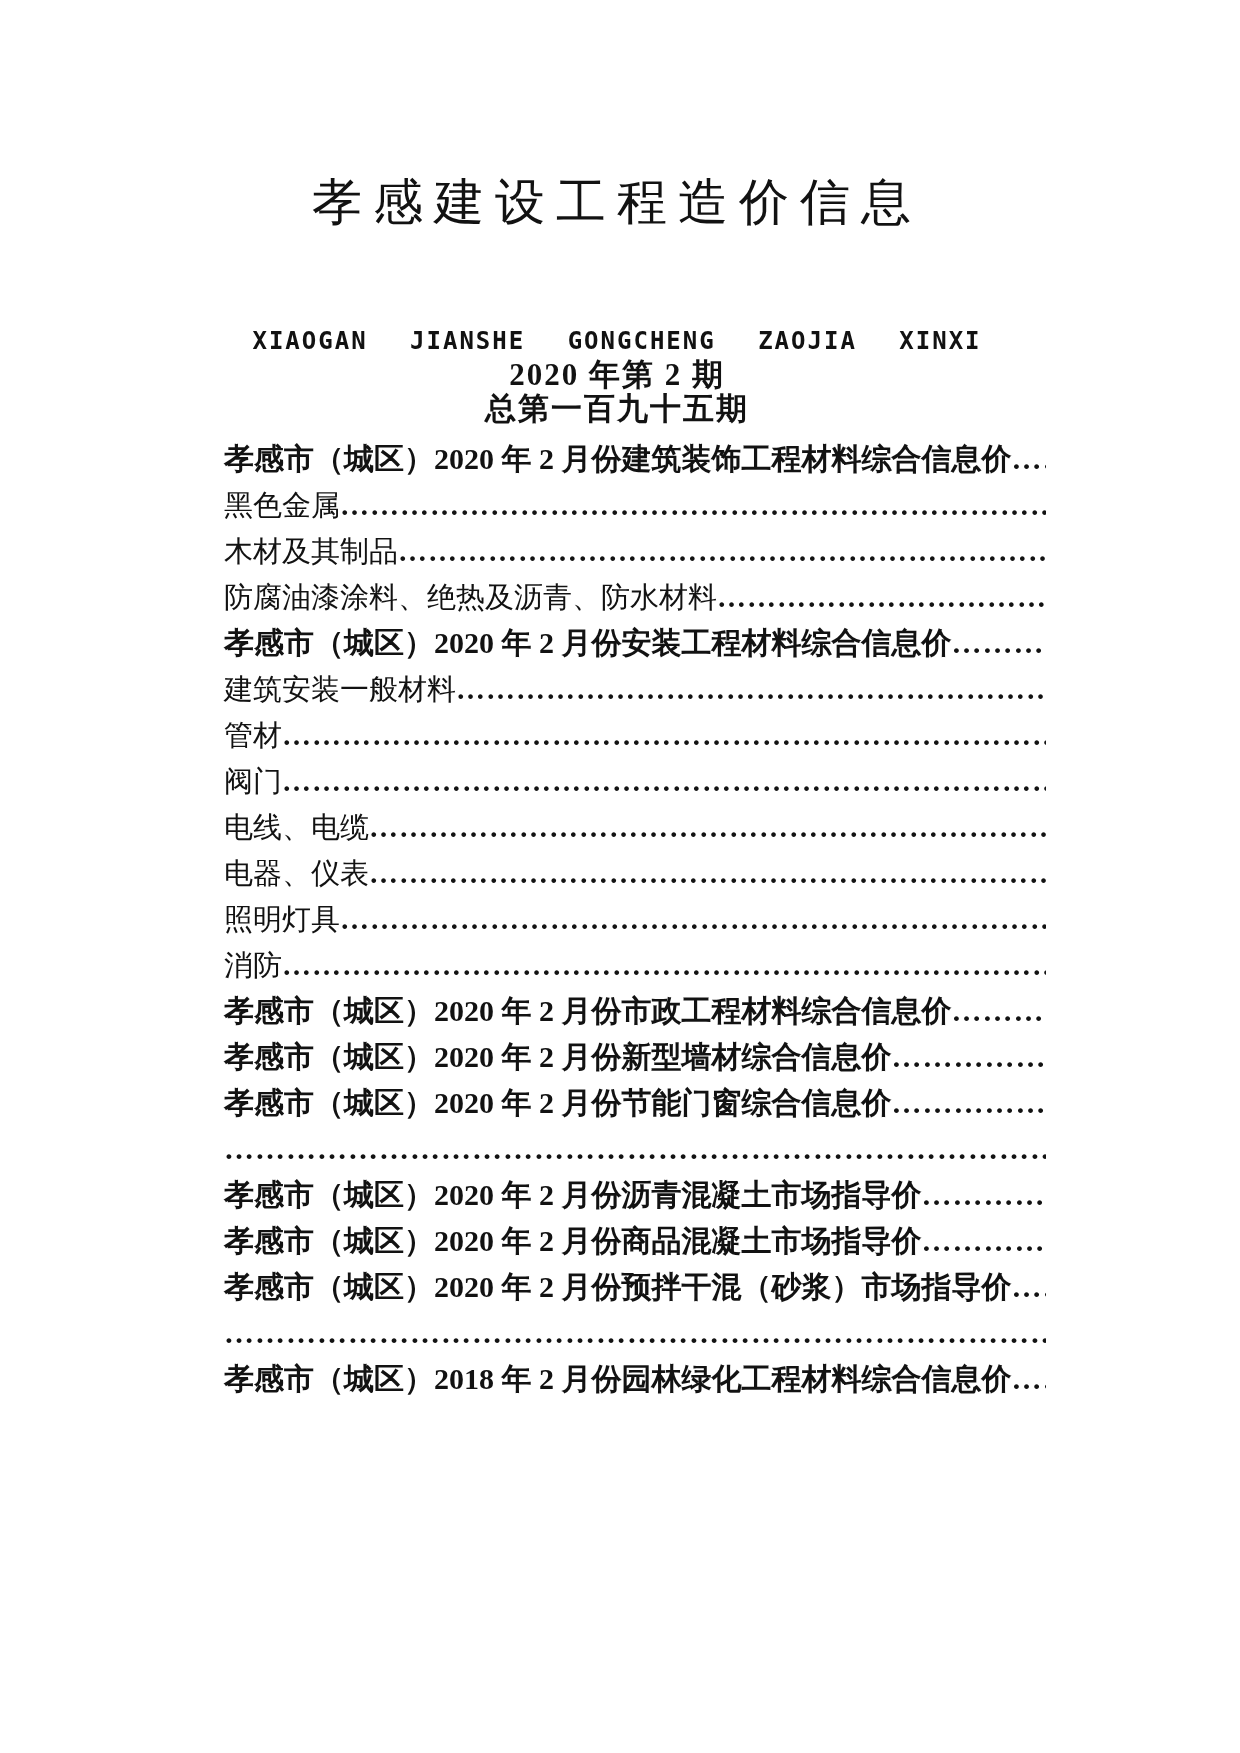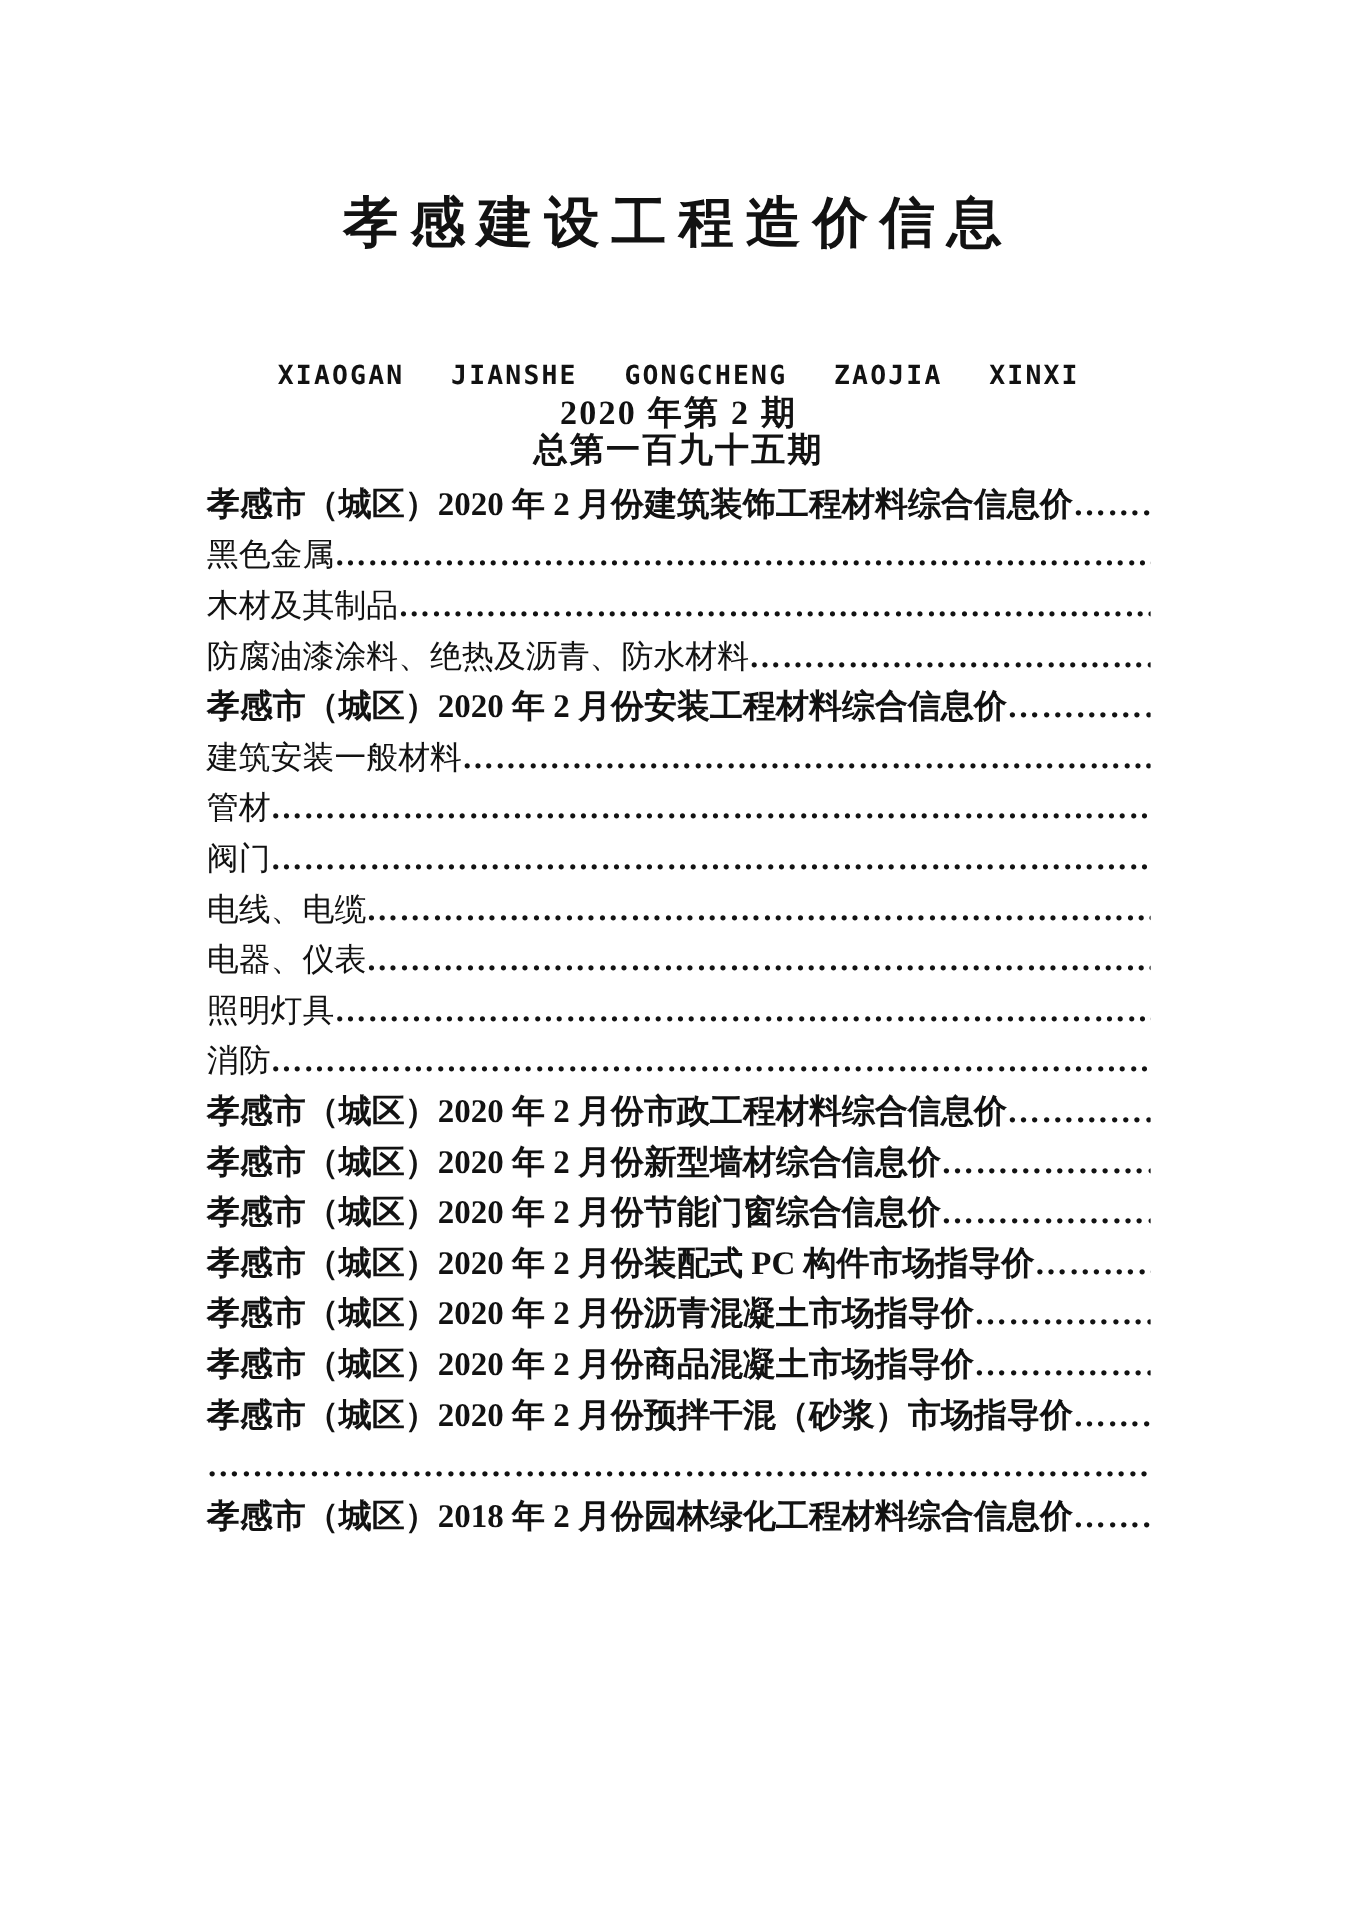--- a/index.html
+++ b/index.html
@@ -18,21 +18,21 @@
     box-sizing: border-box;
     width: 1240px;
     height: 1753px;
     padding: 172px 194px 0 188px;
     background: #ffffff;
   }
   .title {
     margin: 0;
     text-align: center;
     font-size: 50px;
-    font-weight: bold;
+    font-weight: normal;
     letter-spacing: 11px;
     line-height: 60px;
     white-space: nowrap;
   }
   .subtitle {
     margin-top: 92px;
     text-align: center;
     font-family: "DejaVu Sans Mono", "Liberation Mono", monospace;
     font-size: 24px;
     font-weight: bold;
@@ -63,20 +63,21 @@
   .toc {
     margin-top: 10px;
   }
   .toc-row {
     display: flex;
     align-items: flex-start;
     height: 46px;
     line-height: 46px;
     font-size: 29px;
     white-space: nowrap;
+    margin-left: 36px;
   }
   .toc-row.bold {
     font-weight: bold;
     font-size: 30px;
   }
   .toc-label {
     flex: 0 0 auto;
   }
   .toc-leader {
     flex: 1 1 auto;
@@ -153,21 +154,20 @@
   </div>
       <div class="toc-row bold">
     <span class="toc-label">孝感市（城区）2020 年 2 月份新型墙材综合信息价</span>
     <span class="toc-leader">……………………………………………………………………………………………………………………………………………………………………………………………………………………</span>
   </div>
       <div class="toc-row bold">
     <span class="toc-label">孝感市（城区）2020 年 2 月份节能门窗综合信息价</span>
     <span class="toc-leader">……………………………………………………………………………………………………………………………………………………………………………………………………………………</span>
   </div>
       <div class="toc-row bold">
-    <span class="toc-label">孝感市（城区）2020 年 2 月份装配式 PC 构件市场指导价</span>
     <span class="toc-leader">……………………………………………………………………………………………………………………………………………………………………………………………………………………</span>
   </div>
       <div class="toc-row bold">
     <span class="toc-label">孝感市（城区）2020 年 2 月份沥青混凝土市场指导价</span>
     <span class="toc-leader">……………………………………………………………………………………………………………………………………………………………………………………………………………………</span>
   </div>
       <div class="toc-row bold">
     <span class="toc-label">孝感市（城区）2020 年 2 月份商品混凝土市场指导价</span>
     <span class="toc-leader">……………………………………………………………………………………………………………………………………………………………………………………………………………………</span>
   </div>

